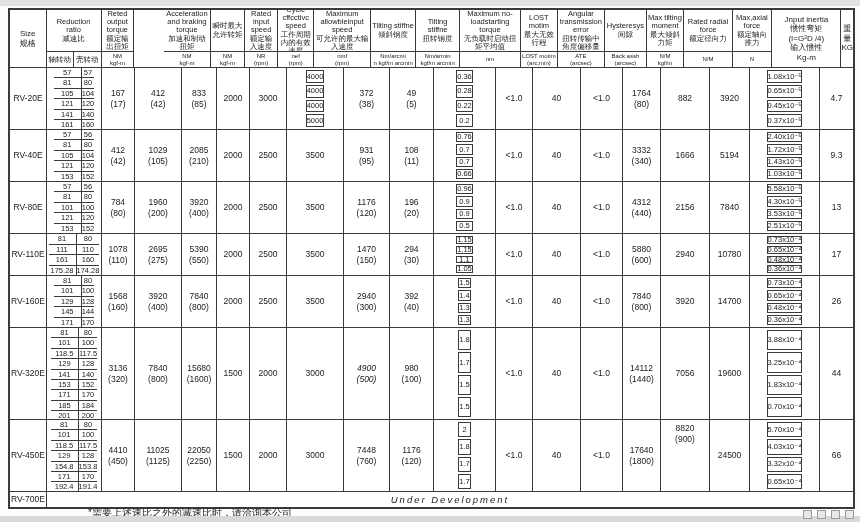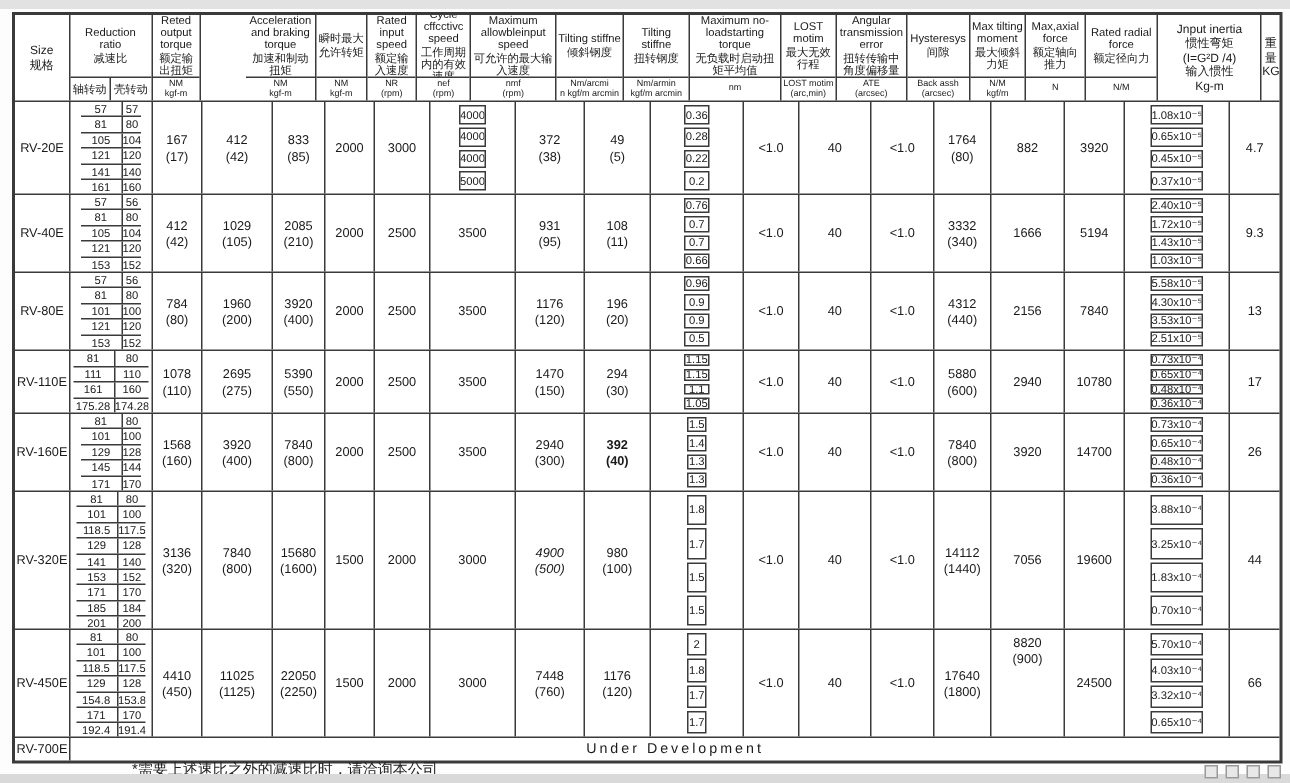--- a/index.html
+++ b/index.html
@@ -35,21 +35,21 @@
   .rgrid { flex:1; display:flex; flex-direction:column; height:100%; }
   .rrow { flex:1; display:flex; border-bottom:1px solid #3a3a3a; }
   .rrow:last-child { border-bottom:none; }
   .rcell { border-right:1px solid #3a3a3a; display:flex; align-items:center; justify-content:center;
         font-size:7.5px; overflow:hidden; }
   .rcell.b { flex:1; border-right:none; }
   .stackcell { display:flex; padding:0; }
   .stack { flex:1; display:flex; flex-direction:column; height:100%; padding:2px 4px; gap:2px; }
   .box { flex:1; border:1px solid #3a3a3a; display:flex; align-items:center; justify-content:center;
         font-size:7.5px; line-height:1; overflow:hidden; background:#fff; }
-  .underdev { flex-direction:row; justify-content:center; font-size:9.5px; letter-spacing:2px; }
+  .underdev { flex-direction:row; justify-content:center; font-size:9.5px; letter-spacing:2px;font-style:italic; }
   .footnote { position:absolute; left:88px; top:506px; font-size:10px; color:#222; }
   .bottombar { position:absolute; left:0; bottom:0; width:860px; height:6px; background:#d9d9d9; }
   .handles { position:absolute; right:6px; bottom:3px; display:flex; gap:5px; }
   .sq { width:9px; height:9px; background:#e8e8e8; border:1px solid #9a9a9a; display:inline-block; }
 </style>
 </head>
 <body>
 
 <div class="topstrip"></div>
 
@@ -191,36 +191,36 @@
       <div class="col" style="width: 38px;">
         <div class="hlabel">
           <div class="en">Max tilting moment</div>
           <div class="zh">最大倾斜力矩</div>
         </div>
         <div class="hunit">
           <div class="ln">N/M</div>
           <div class="ln">kgf/m</div>
         </div>
       </div>
+      <div class="col" style="width: 49px;">
+        <div class="hlabel">
+          <div class="en">Rated radial force</div>
+          <div class="zh">额定径向力</div>
+        </div>
+        <div class="hunit">
+          <div class="ln">N/M</div>
+        </div>
+      </div>
       <div class="col" style="width: 40px;">
         <div class="hlabel">
           <div class="en">Max,axial force</div>
           <div class="zh">额定轴向推力</div>
         </div>
         <div class="hunit">
           <div class="ln">N</div>
-        </div>
-      </div>
-      <div class="col" style="width: 49px;">
-        <div class="hlabel">
-          <div class="en">Rated radial force</div>
-          <div class="zh">额定径向力</div>
-        </div>
-        <div class="hunit">
-          <div class="ln">N/M</div>
         </div>
       </div>
       <div class="hc" style="width: 70px;">
         <div class="ln">Jnput inertia</div>
         <div class="ln">惯性弯矩</div>
         <div class="ln">(I=G²D /4)</div>
         <div class="ln">输入惯性</div>
         <div class="ln">Kg-m</div>
       </div>
       <div class="hc last" style="flex: 1 1 0%;">
@@ -577,21 +577,21 @@
         <div class="ln">7840</div>
         <div class="ln">(800)</div>
       </div>
       <div class="cell" style="width: 33px;">2000</div>
       <div class="cell" style="width: 37px;">2500</div>
       <div class="cell" style="width: 57px;">3500</div>
       <div class="cell" style="width: 46px;">
         <div class="ln">2940</div>
         <div class="ln">(300)</div>
       </div>
-      <div class="cell" style="width: 44px; font-weight: bold;">
+      <div class="cell" style="width: 44px;">
         <div class="ln">392</div>
         <div class="ln">(40)</div>
       </div>
       <div class="cell stackcell" style="width: 62px;">
         <div class="stack">
           <div class="box">1.5</div>
           <div class="box">1.4</div>
           <div class="box">1.3</div>
           <div class="box">1.3</div>
         </div>

